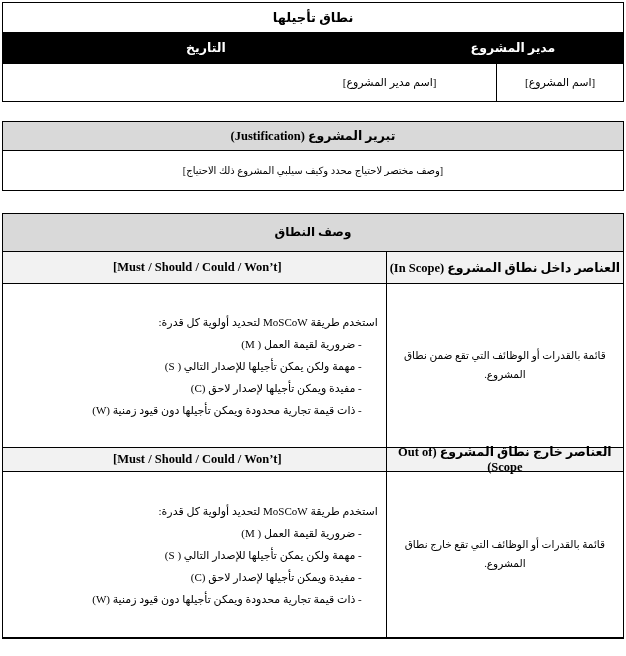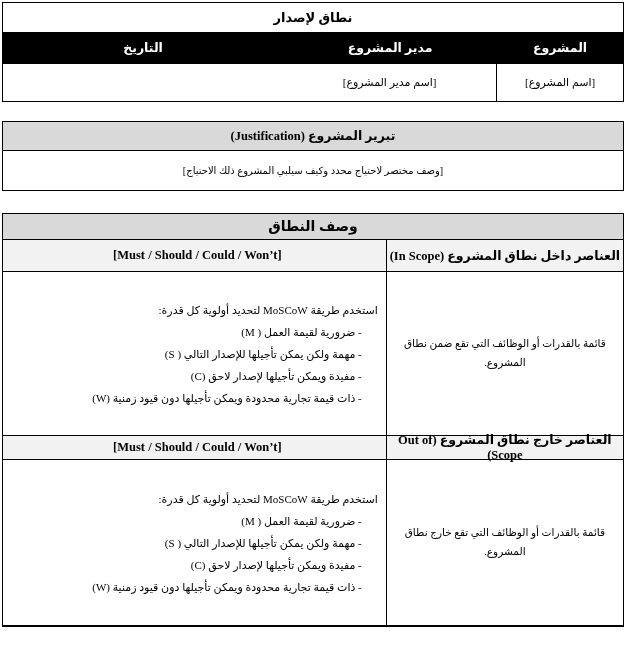--- a/index.html
+++ b/index.html
@@ -36,21 +36,21 @@
   .w-date    { flex: 1; }
 
   
   .t2 { margin-bottom: 22px; }
   .gray { background: #d9d9d9; }
   .t2-title { height: 28px; font-size: 12.5px; }
   .t2-body  { height: 40px; font-size: 10px; }
 
   
   .t3 { border-bottom-width: 2px; }
-  .t3-title { height: 25px; font-size: 14px; }
+  .t3-title { height: 37px; font-size: 12px; }
   .subrow { background: #f2f2f2; font-size: 12.5px; }
   .sub1 { height: 32px; }
   .sub2 { height: 24px; }
   .subrow > div { display:flex; align-items:center; justify-content:center; text-align:center; }
   .scope-col  { width: 38.1%; }
   .moscow-col { flex: 1; }
   .latin { direction: ltr; font-family: "Liberation Serif", serif; }
   .crow1 { height: 164px; }
   .crow2 { height: 166px; }
   .crow > .scope-col {
@@ -63,23 +63,22 @@
   }
   .mi, .ml { line-height: 22px; white-space: nowrap; }
   .ml { padding-right: 16px; }
 </style>
 </head>
 <body>
 
 <div class="page">
 
   <div class="tbl t1">
-    <div class="t1-title cell-c bold">نطاق لإصدار</div>
+    <div class="t1-title cell-c bold">نطاق تأجيلها</div>
     <div class="row t1-head">
-      <div class="w-project">المشروع</div>
       <div class="w-manager">مدير المشروع</div>
       <div class="w-date">التاريخ</div>
     </div>
     <div class="row split t1-vals">
       <div class="w-project">[اسم المشروع]</div>
       <div class="w-manager">[اسم مدير المشروع]</div>
     </div>
   </div>
 
   <div class="tbl t2">

